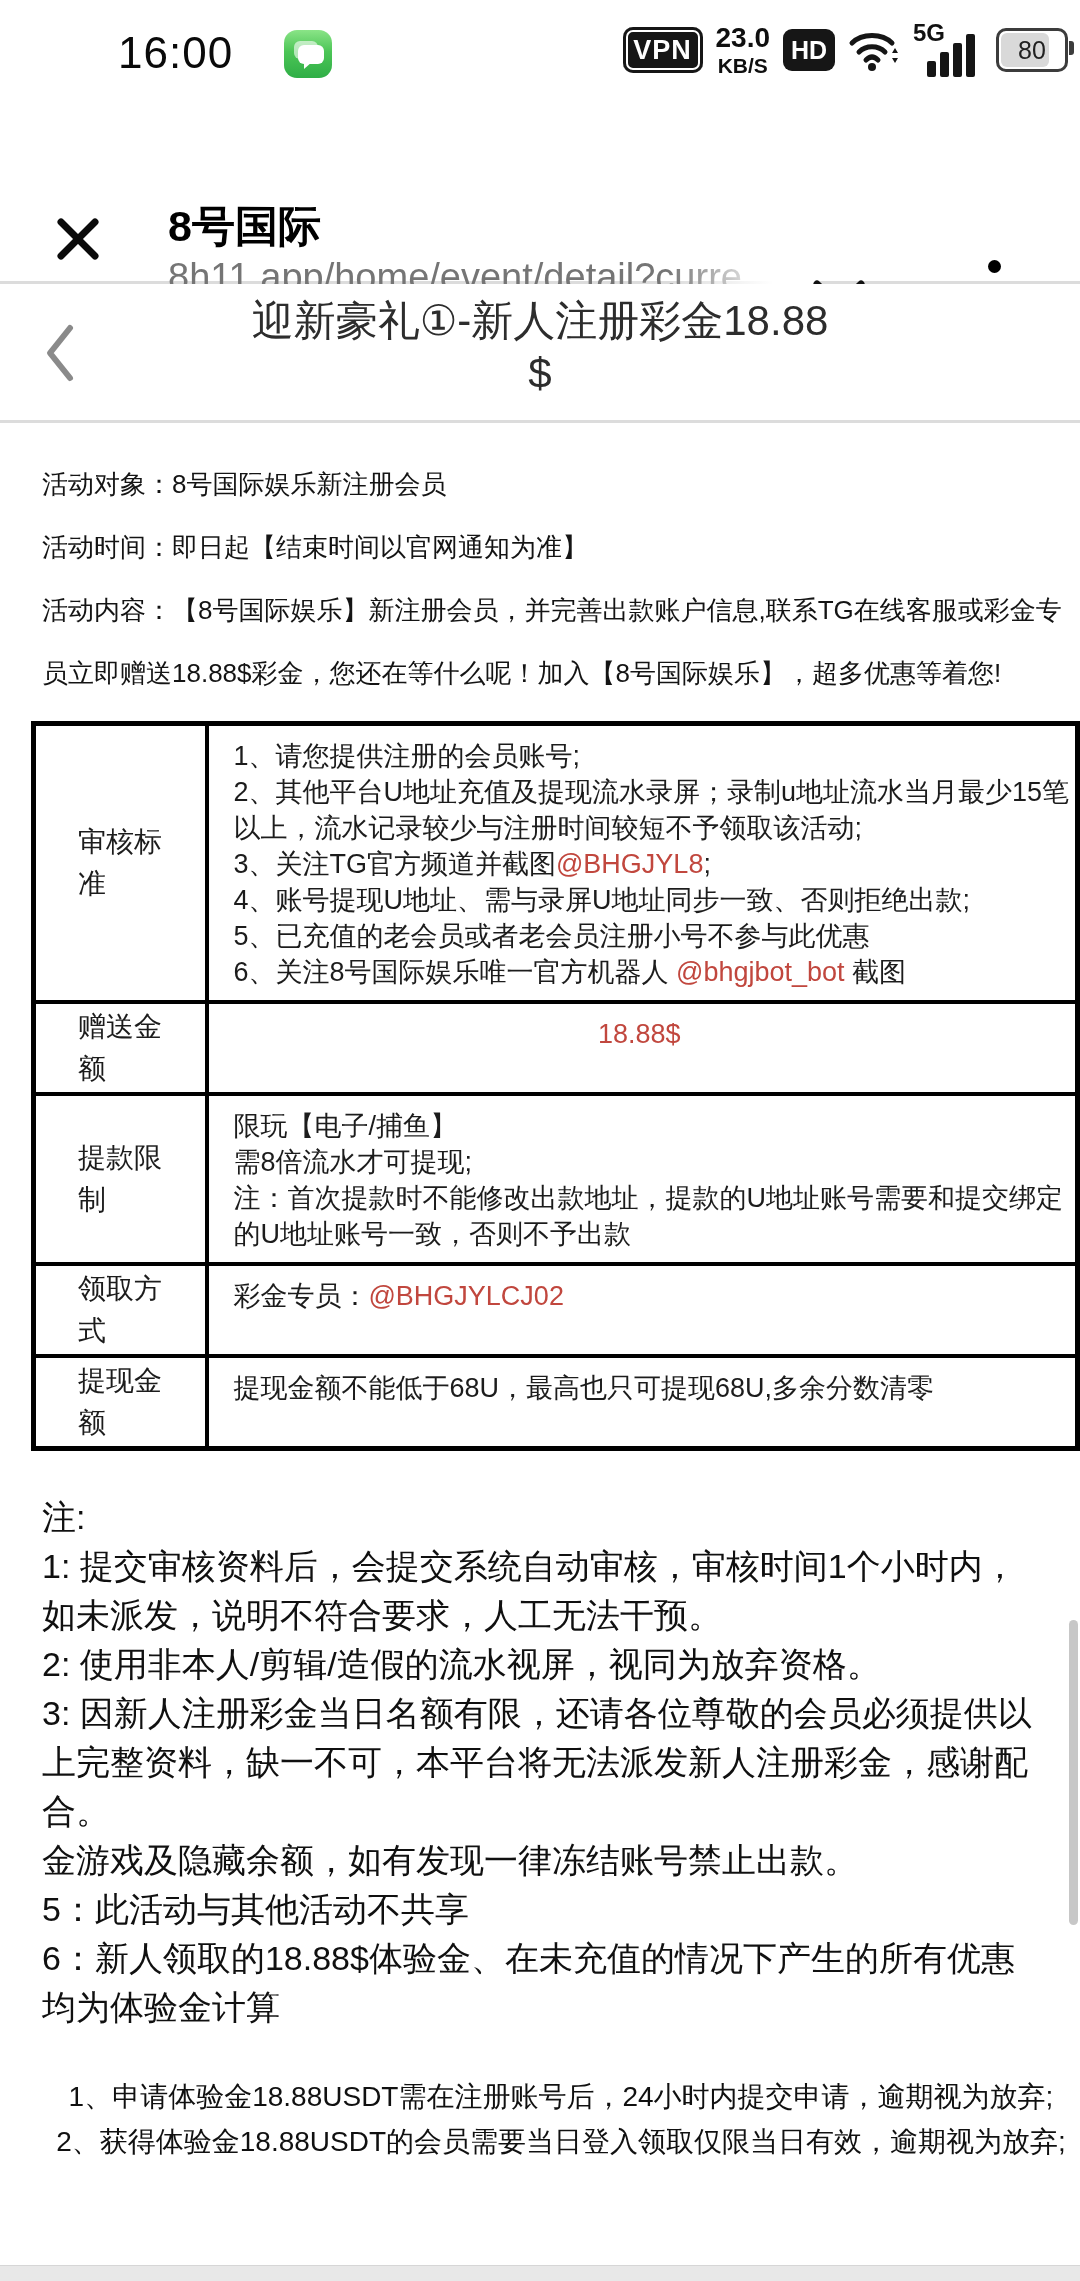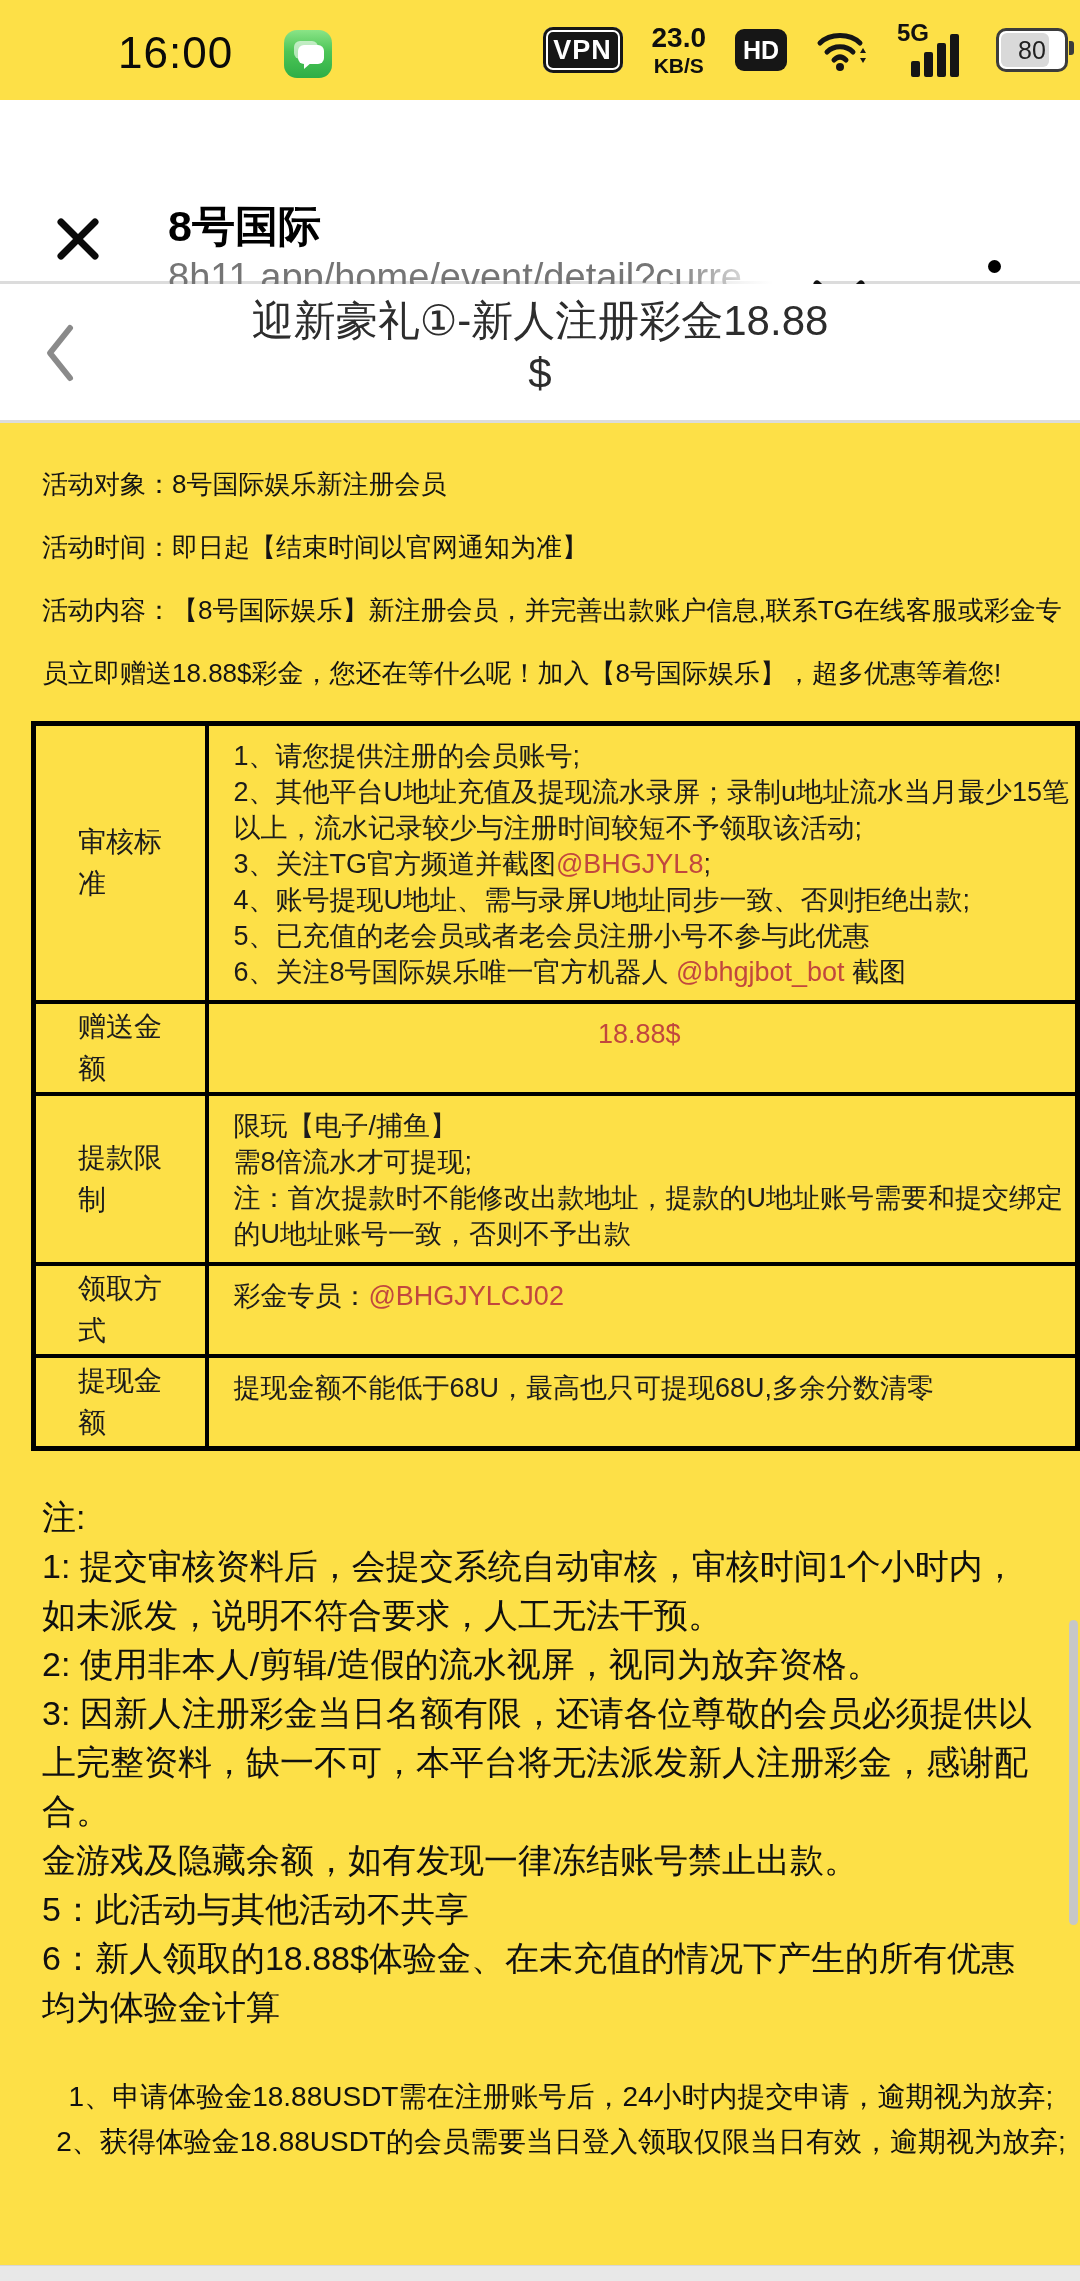--- a/index.html
+++ b/index.html
@@ -1,23 +1,23 @@
 <!DOCTYPE html>
 <html><head>
 <meta charset="utf-8">
 <style>
   html,body{margin:0;padding:0;background:#888;}
-  .screen{position:relative;width:1080px;height:2281px;background:#fde047;overflow:hidden;
+  .screen{position:relative;width:1080px;height:2281px;background:#ffffff;overflow:hidden;
           font-family:"Liberation Sans","DejaVu Sans",sans-serif;color:#111;}
   
   .status-bar{position:absolute;top:0;left:0;right:0;height:100px;display:flex;align-items:center;}
   .sb-time{position:absolute;left:118px;top:28px;font-size:44px;font-weight:500;color:#0a0a0a;letter-spacing:1px;}
   .sb-msg{position:absolute;left:284px;top:30px;width:48px;height:48px;border-radius:13px;
           background:linear-gradient(180deg,#8ae487 0%,#4cc556 45%,#2fae46 100%);}
-  .sb-right{position:absolute;right:12px;top:0;height:100px;display:flex;align-items:center;gap:29px;}
+  .sb-right{position:absolute;right:12px;top:0;height:100px;display:flex;align-items:center;gap:13px;}
   .badge{background:#161616;color:#fff;font-weight:700;border-radius:10px;display:flex;align-items:center;justify-content:center;}
   .vpn-badge{width:80px;height:46px;font-size:27px;letter-spacing:1px;box-shadow:inset 0 0 0 3px #161616, inset 0 0 0 5px #fff;}
   .hd-badge{width:52px;height:42px;font-size:25px;border-radius:9px;}
   .speed{display:flex;flex-direction:column;align-items:center;line-height:1;color:#0f0f0f;}
   .speed-val{font-size:28px;font-weight:700;}
   .speed-unit{font-size:21px;font-weight:600;margin-top:3px;}
   .wifi-wrap{display:flex;align-items:center;gap:3px;}
   .net5g{position:relative;width:70px;height:58px;}
   .net5g .g5{position:absolute;left:0;top:-2px;font-size:24px;font-weight:700;color:#111;}
   .bars{position:absolute;left:14px;bottom:2px;display:flex;align-items:flex-end;gap:4px;}

